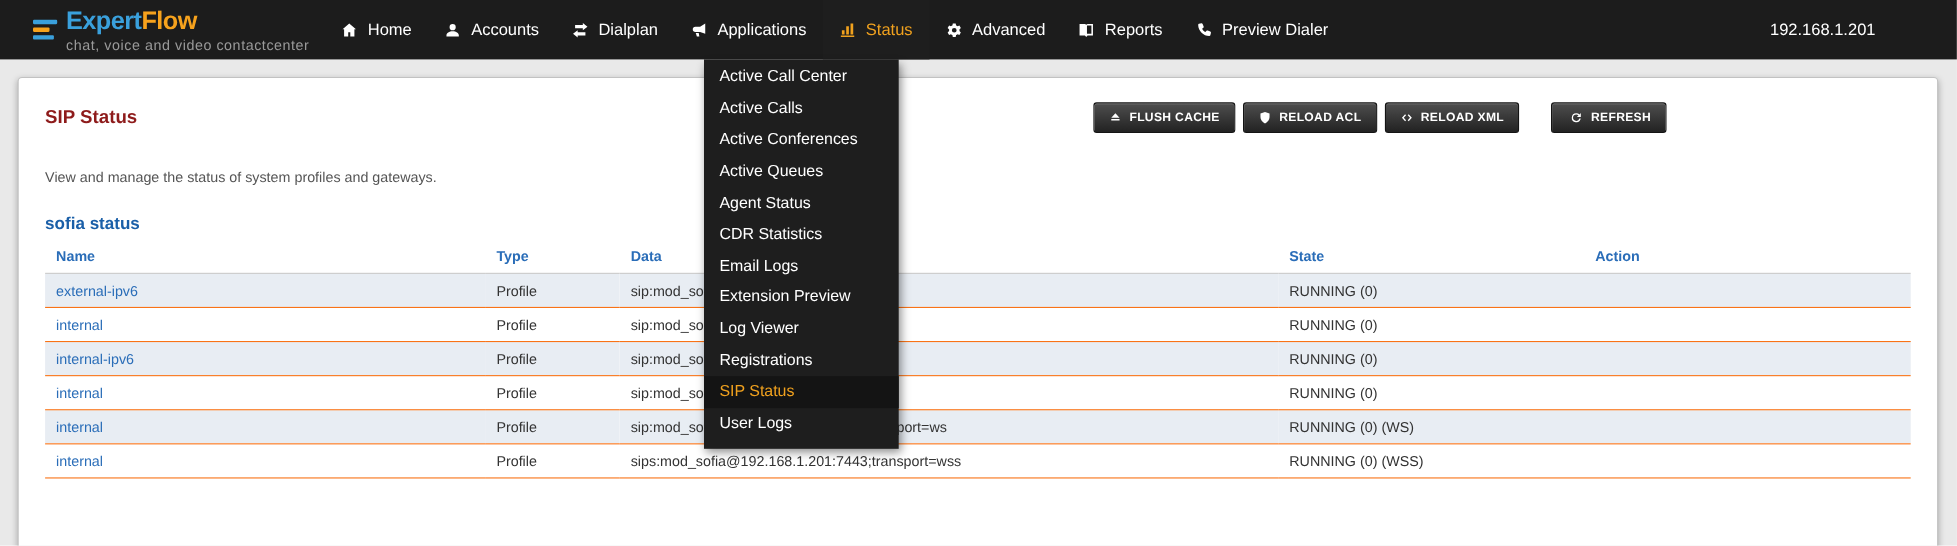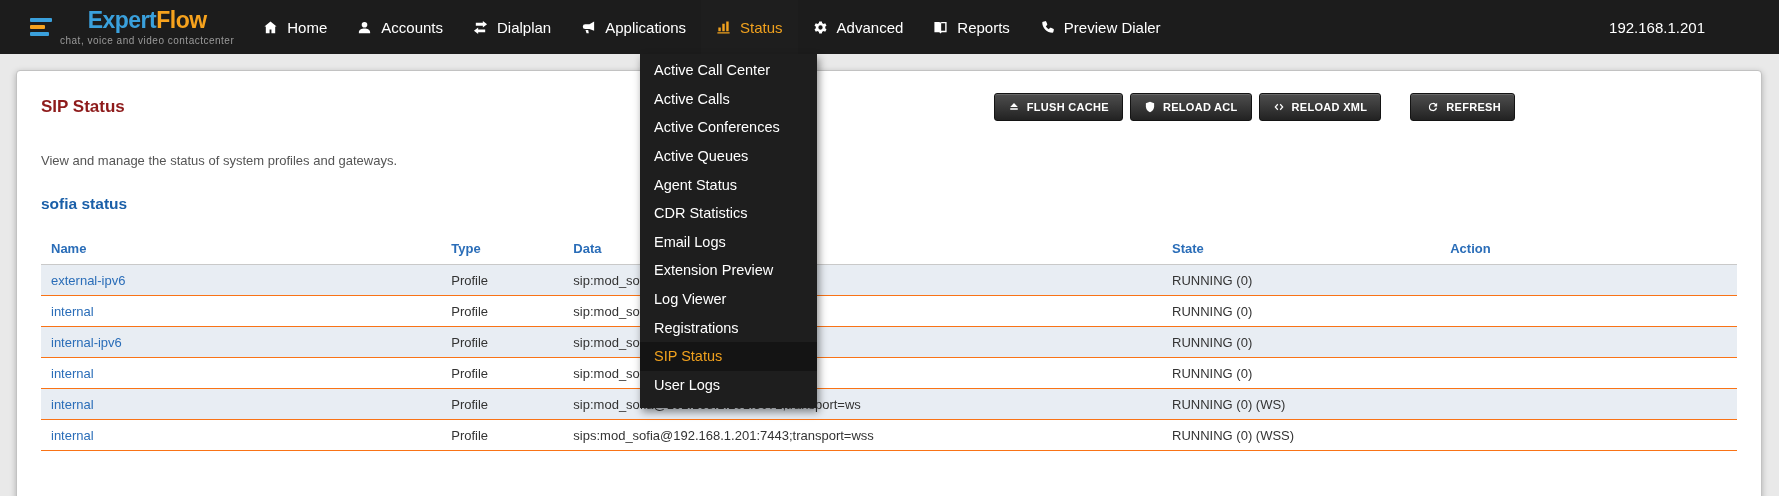--- a/index.html
+++ b/index.html
@@ -15,30 +15,30 @@
   
   .navbar {
     height: 54px;
     background: #1c1c1c;
     display: flex;
     align-items: center;
     padding-left: 30px;
     position: relative;
     z-index: 20;
   }
-  .brand { display: flex; align-items: center; gap: 8px; margin-right: 14px; cursor: pointer; text-align: center; }
+  .brand { display: flex; align-items: center; gap: 8px; margin-right: 14px; cursor: pointer; }
   .brand-bars { display: flex; flex-direction: column; gap: 3px; width: 22px; }
   .brand-bars i { display: block; height: 4px; border-radius: 1px; background: #3aa0dc; }
   .brand-bars i:nth-child(2) { width: 70%; background: #f6a21d; }
   .brand-bars i:nth-child(3) { width: 88%; }
   .brand-txt-wrap { display: flex; flex-direction: column; }
   .brand-text { font-size: 23px; font-weight: bold; line-height: 1; letter-spacing: -0.5px; }
   .brand-expert { color: #3aa0dc; }
   .brand-flow { color: #f6a21d; }
-  .brand-tagline { font-size: 10px; color: #9a9a9a; letter-spacing: 0.5px; margin-top: 3px; }
+  .brand-tagline { font-size: 13px; color: #9a9a9a; letter-spacing: 0.5px; margin-top: 3px; }
 
   .nav-items { display: flex; list-style: none; margin: 0; padding: 0; height: 100%; justify-content: flex-end; }
   .nav-item {
     display: flex; align-items: center; gap: 9px;
     padding: 0 15px; height: 100%;
     color: #ffffff; font-size: 15px; cursor: pointer; white-space: nowrap;
   }
   .nav-item svg { width: 15px; height: 15px; flex: 0 0 auto; }
   .nav-item.active { color: #f0a11e; background: #1e1e1e; }
 
@@ -86,21 +86,21 @@
     border: 1px solid #141414; border-radius: 3px;
     box-shadow: inset 0 1px 0 rgba(255,255,255,0.15);
     cursor: pointer; white-space: nowrap;
   }
   .btn svg { width: 12px; height: 12px; }
   .btn-refresh { margin-left: 22px; padding-left: 16px; }
 
   .description { margin-top: 32px; font-size: 13px; color: #555555; }
   .section-title { margin-top: 27px; font-size: 15.5px; font-weight: bold; color: #1a5fa8; }
 
-  table.status-table { width: 100%; border-collapse: collapse; margin-top: 20px; font-size: 13px; table-layout: fixed; }
+  table.status-table { width: 100%; border-collapse: collapse; margin-top: 4px; font-size: 13px; table-layout: fixed; }
   .status-table th {
     text-align: left; color: #2a6db8; font-weight: bold;
     padding: 8px 10px; border-bottom: 1px solid #c9c9c9; white-space: nowrap;
   }
   .status-table td { padding: 7.5px 10px; color: #333333; border-bottom: 1px solid #f97316; white-space: nowrap; overflow: hidden; }
   .status-table tbody tr:nth-child(odd) { background: #e8edf3; }
   .name-link { color: #2a6db8; cursor: pointer; text-decoration: none; }
 </style>
 </head>
 <body>

